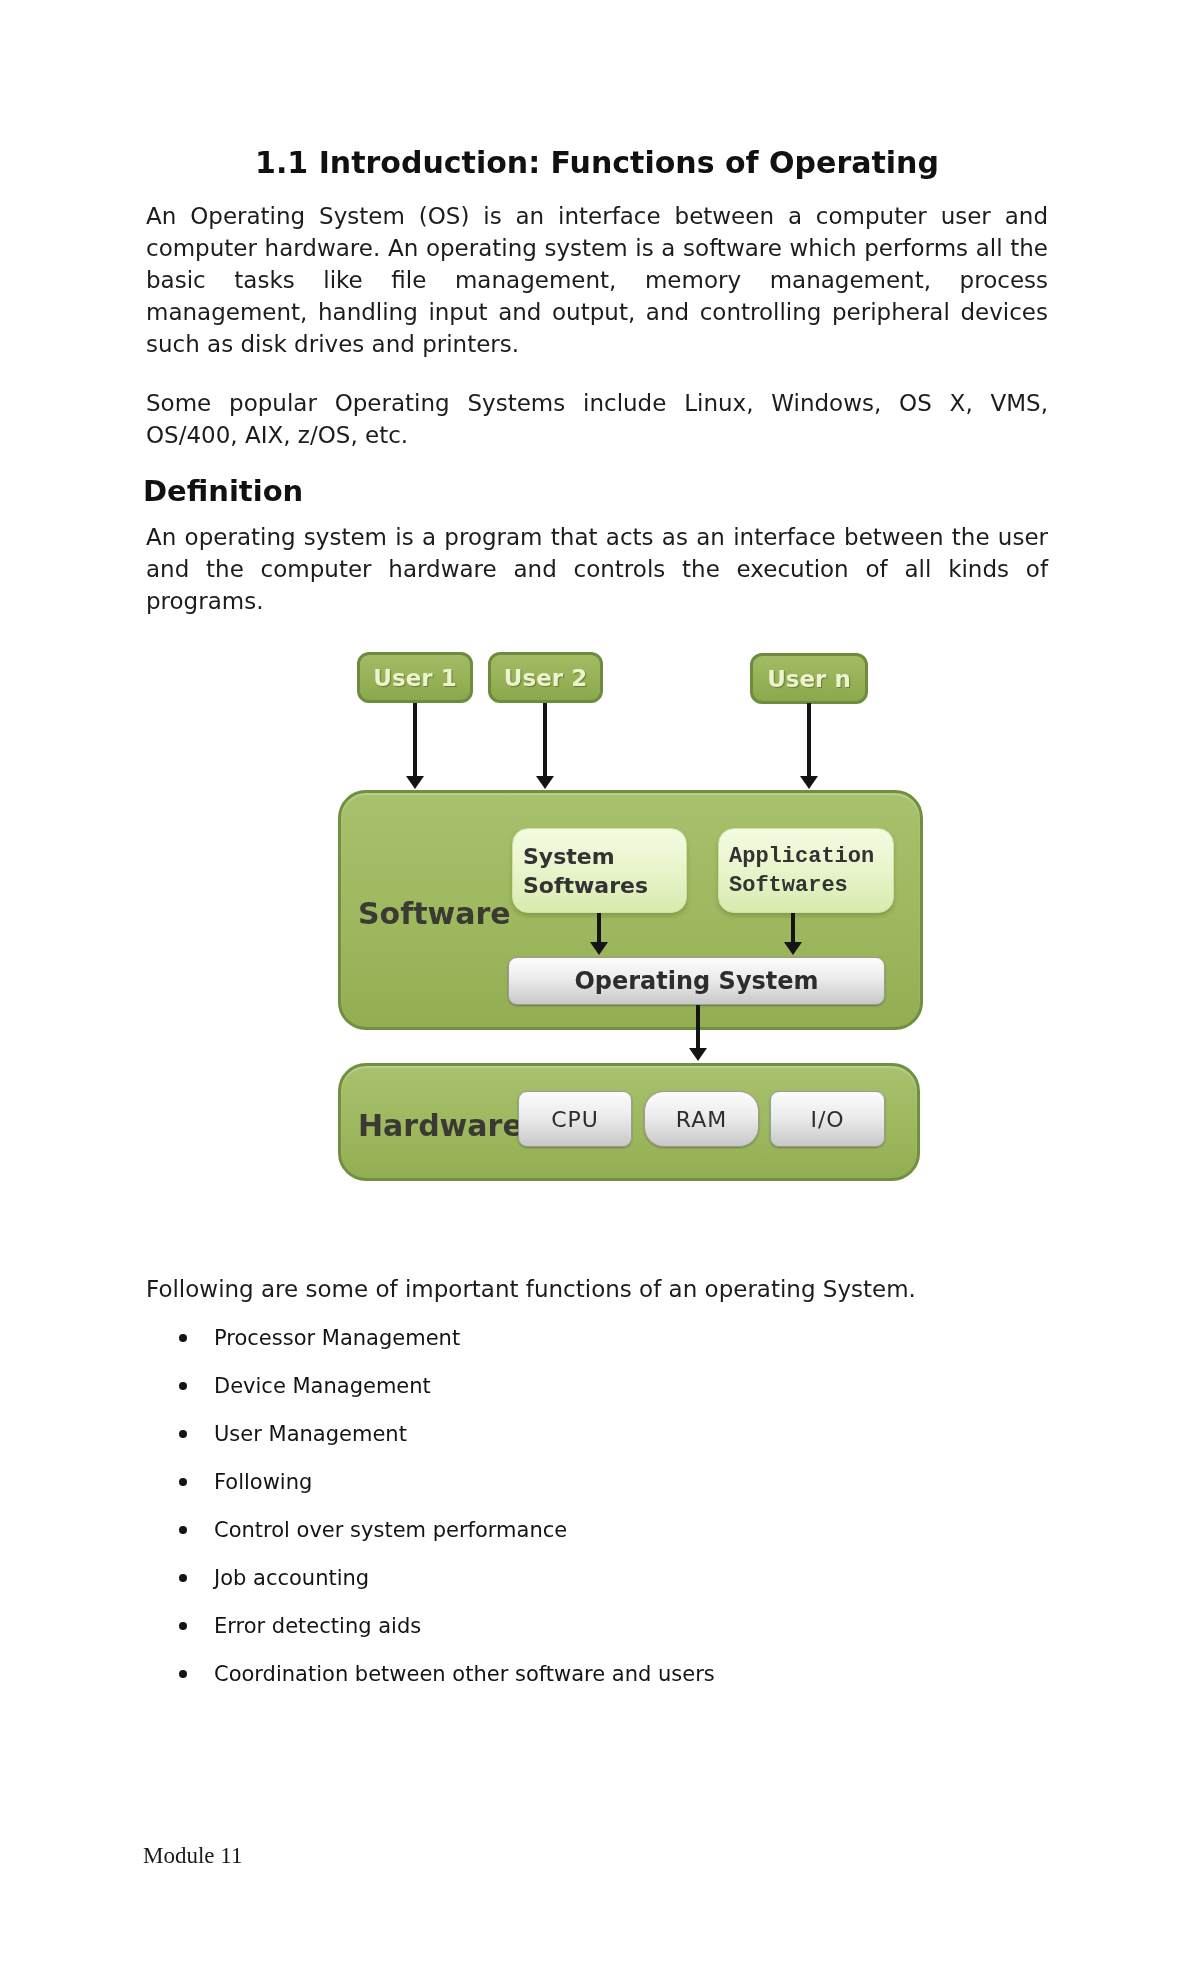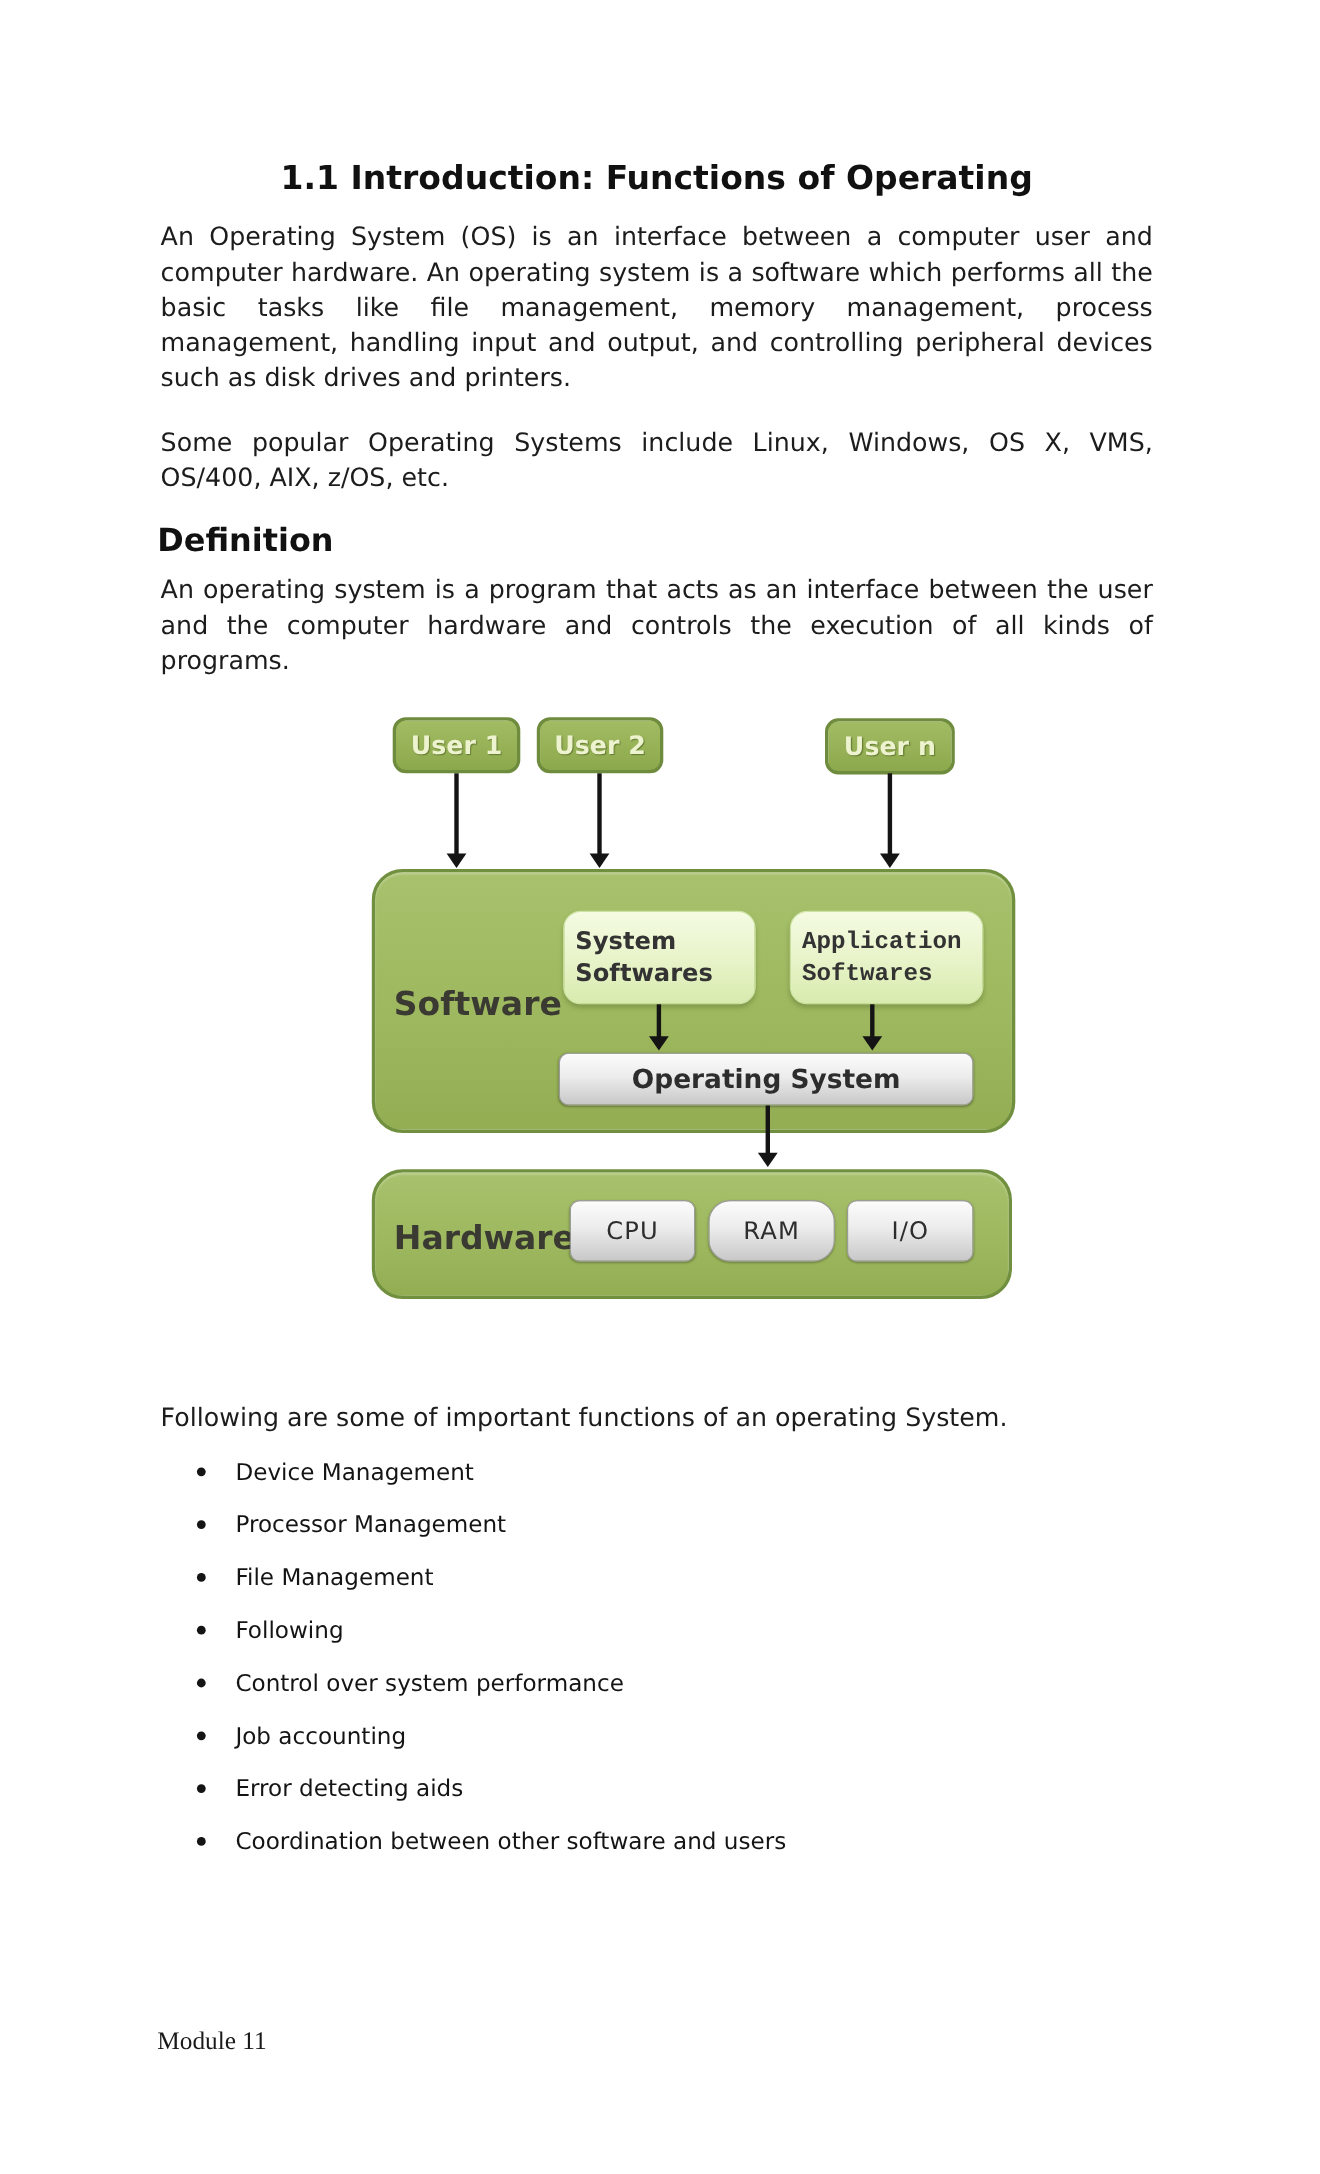--- a/index.html
+++ b/index.html
@@ -216,23 +216,23 @@
 
     <div class="gray-box hw-unit cpu-box">CPU</div>
     <div class="gray-box hw-unit ram-box">RAM</div>
     <div class="gray-box hw-unit io-box">I/O</div>
 
   </div>
 
   <p class="functions-intro">Following are some of important functions of an operating System.</p>
 
   <ul class="functions-list">
+    <li><span class="bullet-dot"></span><span>Processor Management</span></li>
     <li><span class="bullet-dot"></span><span>Device Management</span></li>
-    <li><span class="bullet-dot"></span><span>Processor Management</span></li>
-    <li><span class="bullet-dot"></span><span>File Management</span></li>
+    <li><span class="bullet-dot"></span><span>User Management</span></li>
     <li><span class="bullet-dot"></span><span>Following</span></li>
     <li><span class="bullet-dot"></span><span>Control over system performance</span></li>
     <li><span class="bullet-dot"></span><span>Job accounting</span></li>
     <li><span class="bullet-dot"></span><span>Error detecting aids</span></li>
     <li><span class="bullet-dot"></span><span>Coordination between other software and users</span></li>
   </ul>
 
   <p class="page-footer">Module 11</p>
 
 </div>

